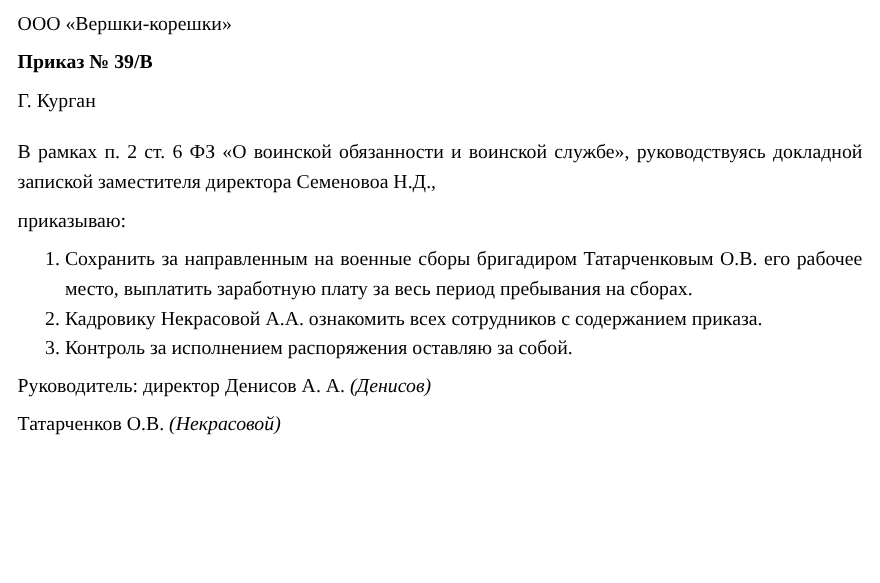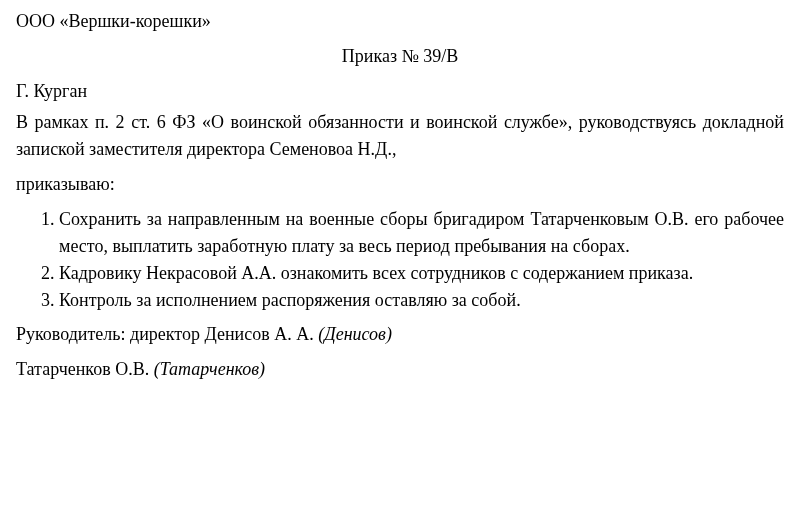--- a/index.html
+++ b/index.html
@@ -17,26 +17,26 @@
     color: #000000;
   }
   .page {
     box-sizing: border-box;
     width: 800px;
     height: 436px;
     padding: 8px 16px 0 16px;
     background: #ffffff;
   }
   p { margin: 0 0 8px 0; }
-  .center { text-align: center; }
+  .center { text-align: left; font-weight: bold; }
   .justify { text-align: justify; }
   .dateline {
     display: flex;
     justify-content: space-between;
-    margin: 0 0 4px 0;
+    margin: 0 0 20px 0;
   }
   ol.order-list {
     margin: 0 0 7px 0;
     padding: 0 0 0 43px;
     text-align: justify;
   }
   ol.order-list li { margin: 0; }
   .sig { font-style: italic; }
 </style>
 </head>
@@ -65,17 +65,17 @@
 
   <p>
     <span>Руководитель: директор Денисов А. А.</span>
     <span class="sig">(Денисов)</span>
   </p>
 
 
 
   <p>
     <span>Татарченков О.В.</span>
-    <span class="sig">(Татарченков)</span>
+    <span class="sig">(Некрасовой)</span>
   </p>
 
 
 </div>
 
 </body></html>

